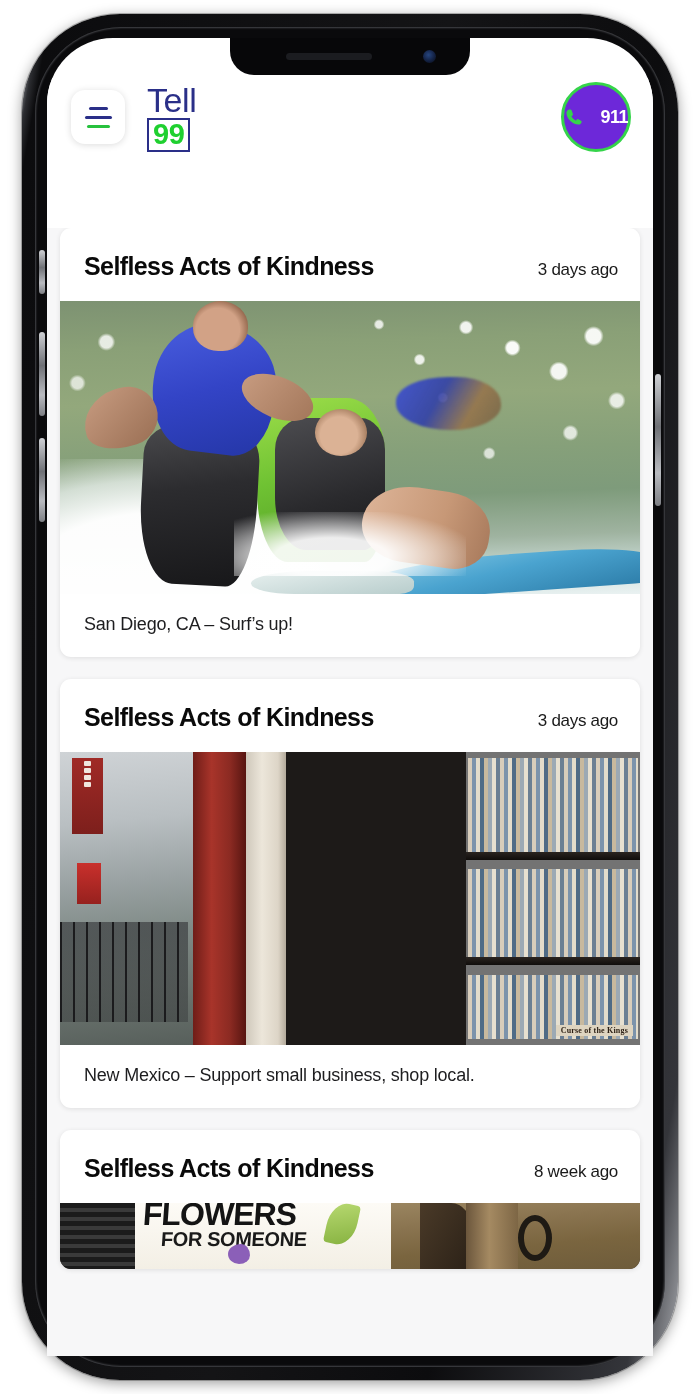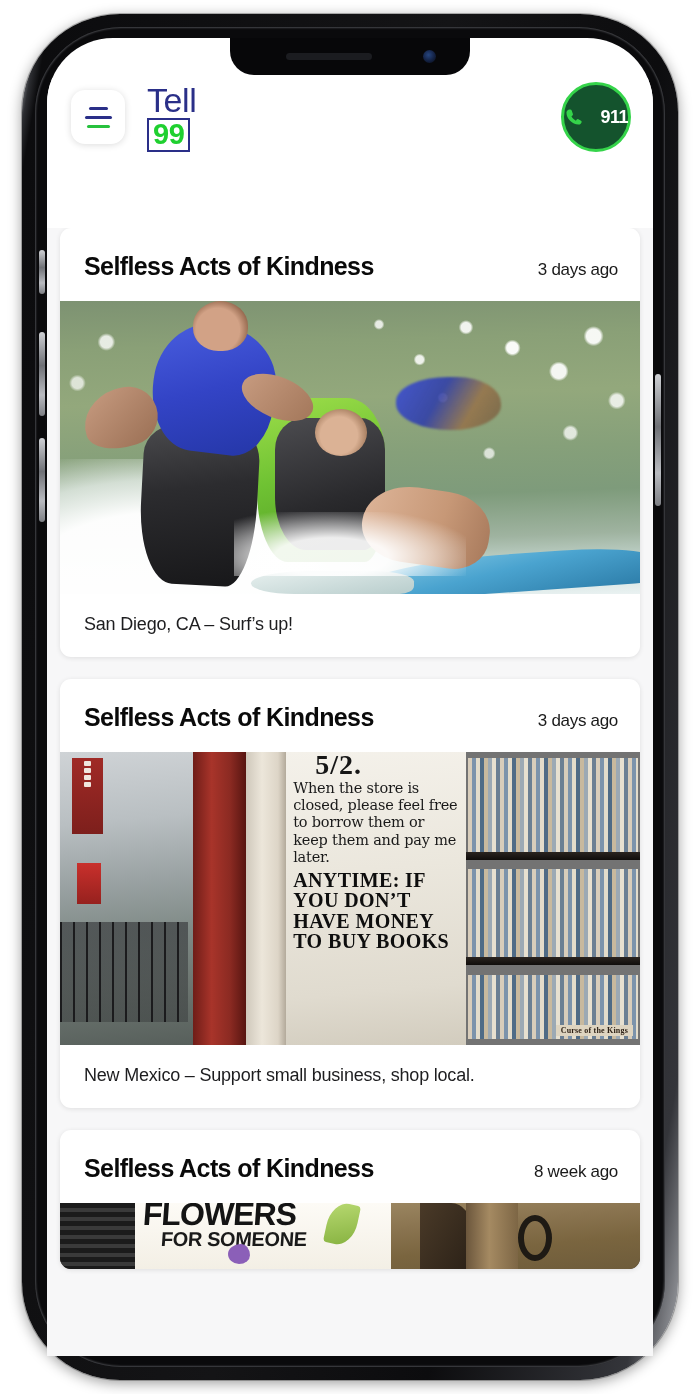--- a/index.html
+++ b/index.html
@@ -184,21 +184,21 @@
     font-size: 29px;
     font-weight: 700;
     color: #1fd02f;
     letter-spacing: -0.5px;
   }
 
   #emergency-button {
     margin-left: auto;
     width: 70px; height: 70px;
     border-radius: 50%;
-    background: #14532d;
+    background: #6d28d9;
     border: 3px solid #35d44a;
     display: flex;
     align-items: center;
     justify-content: center;
     gap: 18px;
     flex: none;
   }
   #phone-icon { width: 24px; height: 24px; display: block; }
   #emergency-label {
     font-size: 18px;
@@ -575,25 +575,20 @@
         <div class="park-sign">
           <i></i>
             <i></i>
             <i></i>
             <i></i>
         </div>
         <div class="open-sign"></div>
         <div class="rail"></div>
         <div class="red-column"></div>
         <div class="white-column"></div>
-        <div class="sign-board">
-          <div class="sign-partial">5/2.</div>
-          <div class="sign-script">When the store is closed, please feel free to borrow them or keep them and pay me later.</div>
-          <div class="sign-caps">ANYTIME: IF YOU DON’T HAVE MONEY TO BUY BOOKS</div>
-        </div>
         <div class="shelf-area">
           <div class="shelf-row" style="top:2%;height:32%"></div>
           <div class="shelf-divider" style="top:34%"></div>
           <div class="shelf-row" style="top:40%;height:30%"></div>
           <div class="shelf-divider" style="top:70%"></div>
           <div class="shelf-row" style="top:76%;height:22%"></div>
           <div class="shelf-label">Curse of the Kings</div>
         </div>
       </div>
       <div class="card-caption">New Mexico – Support small business, shop local.</div>

